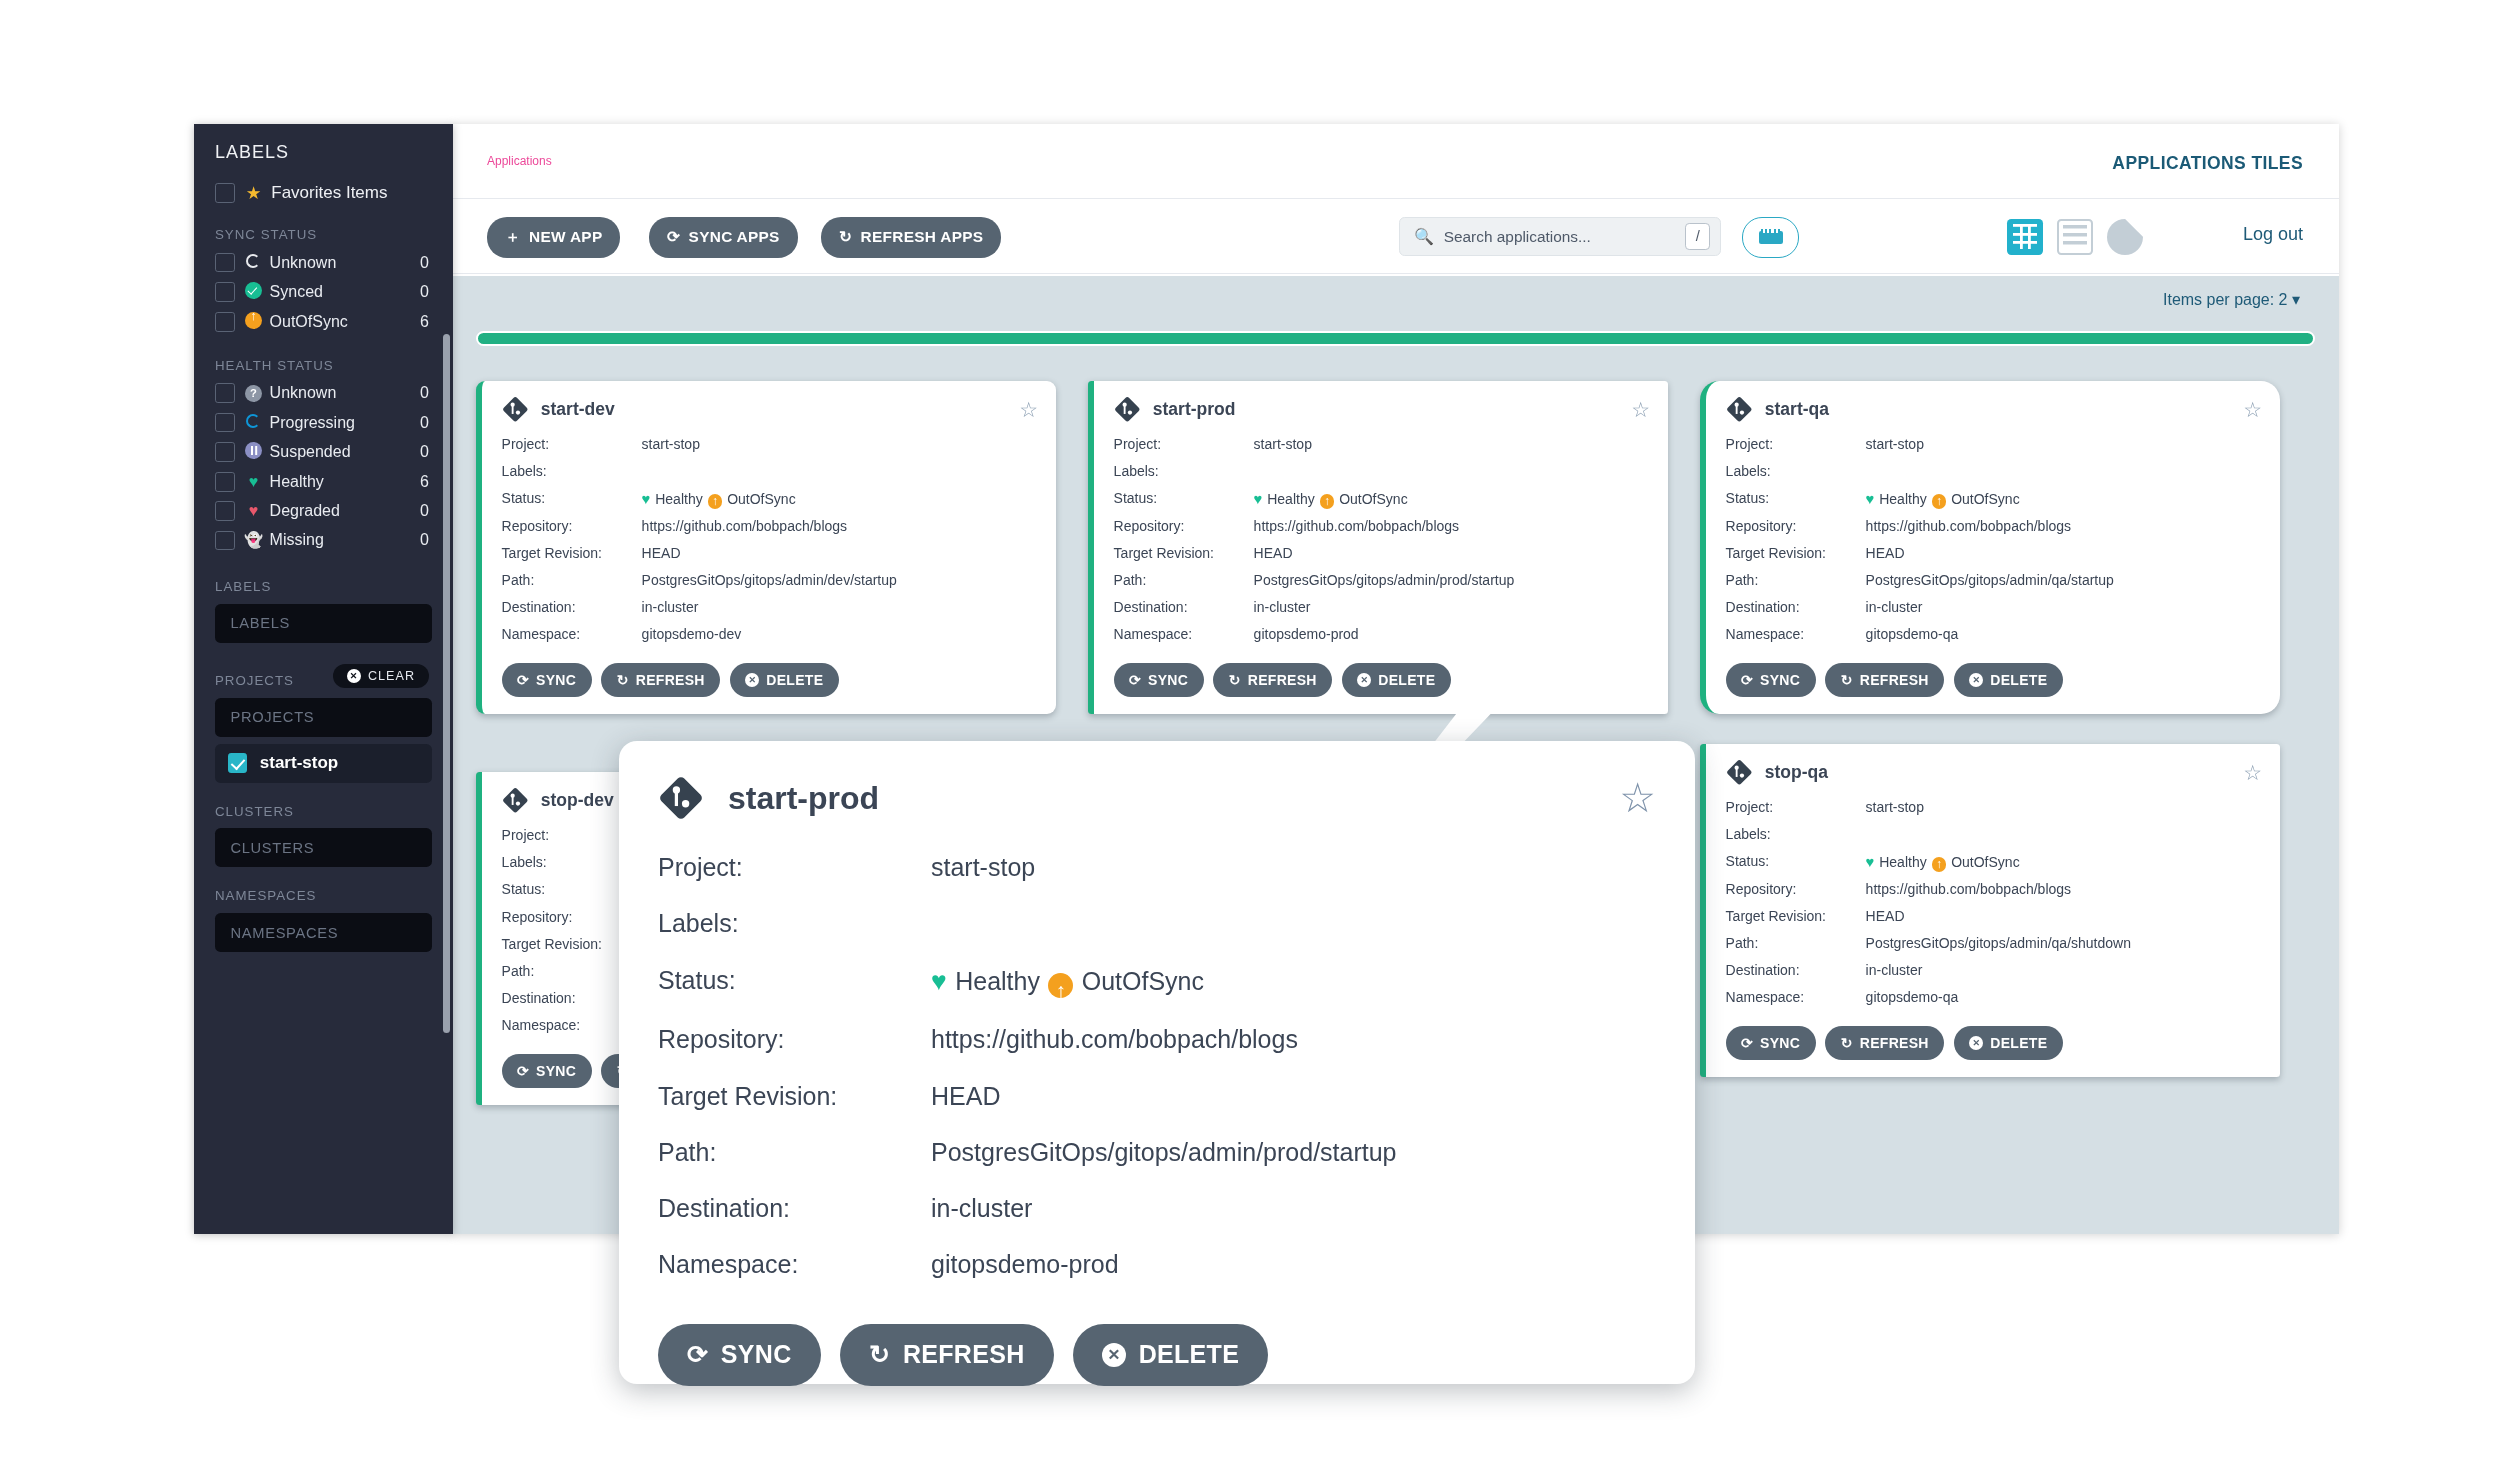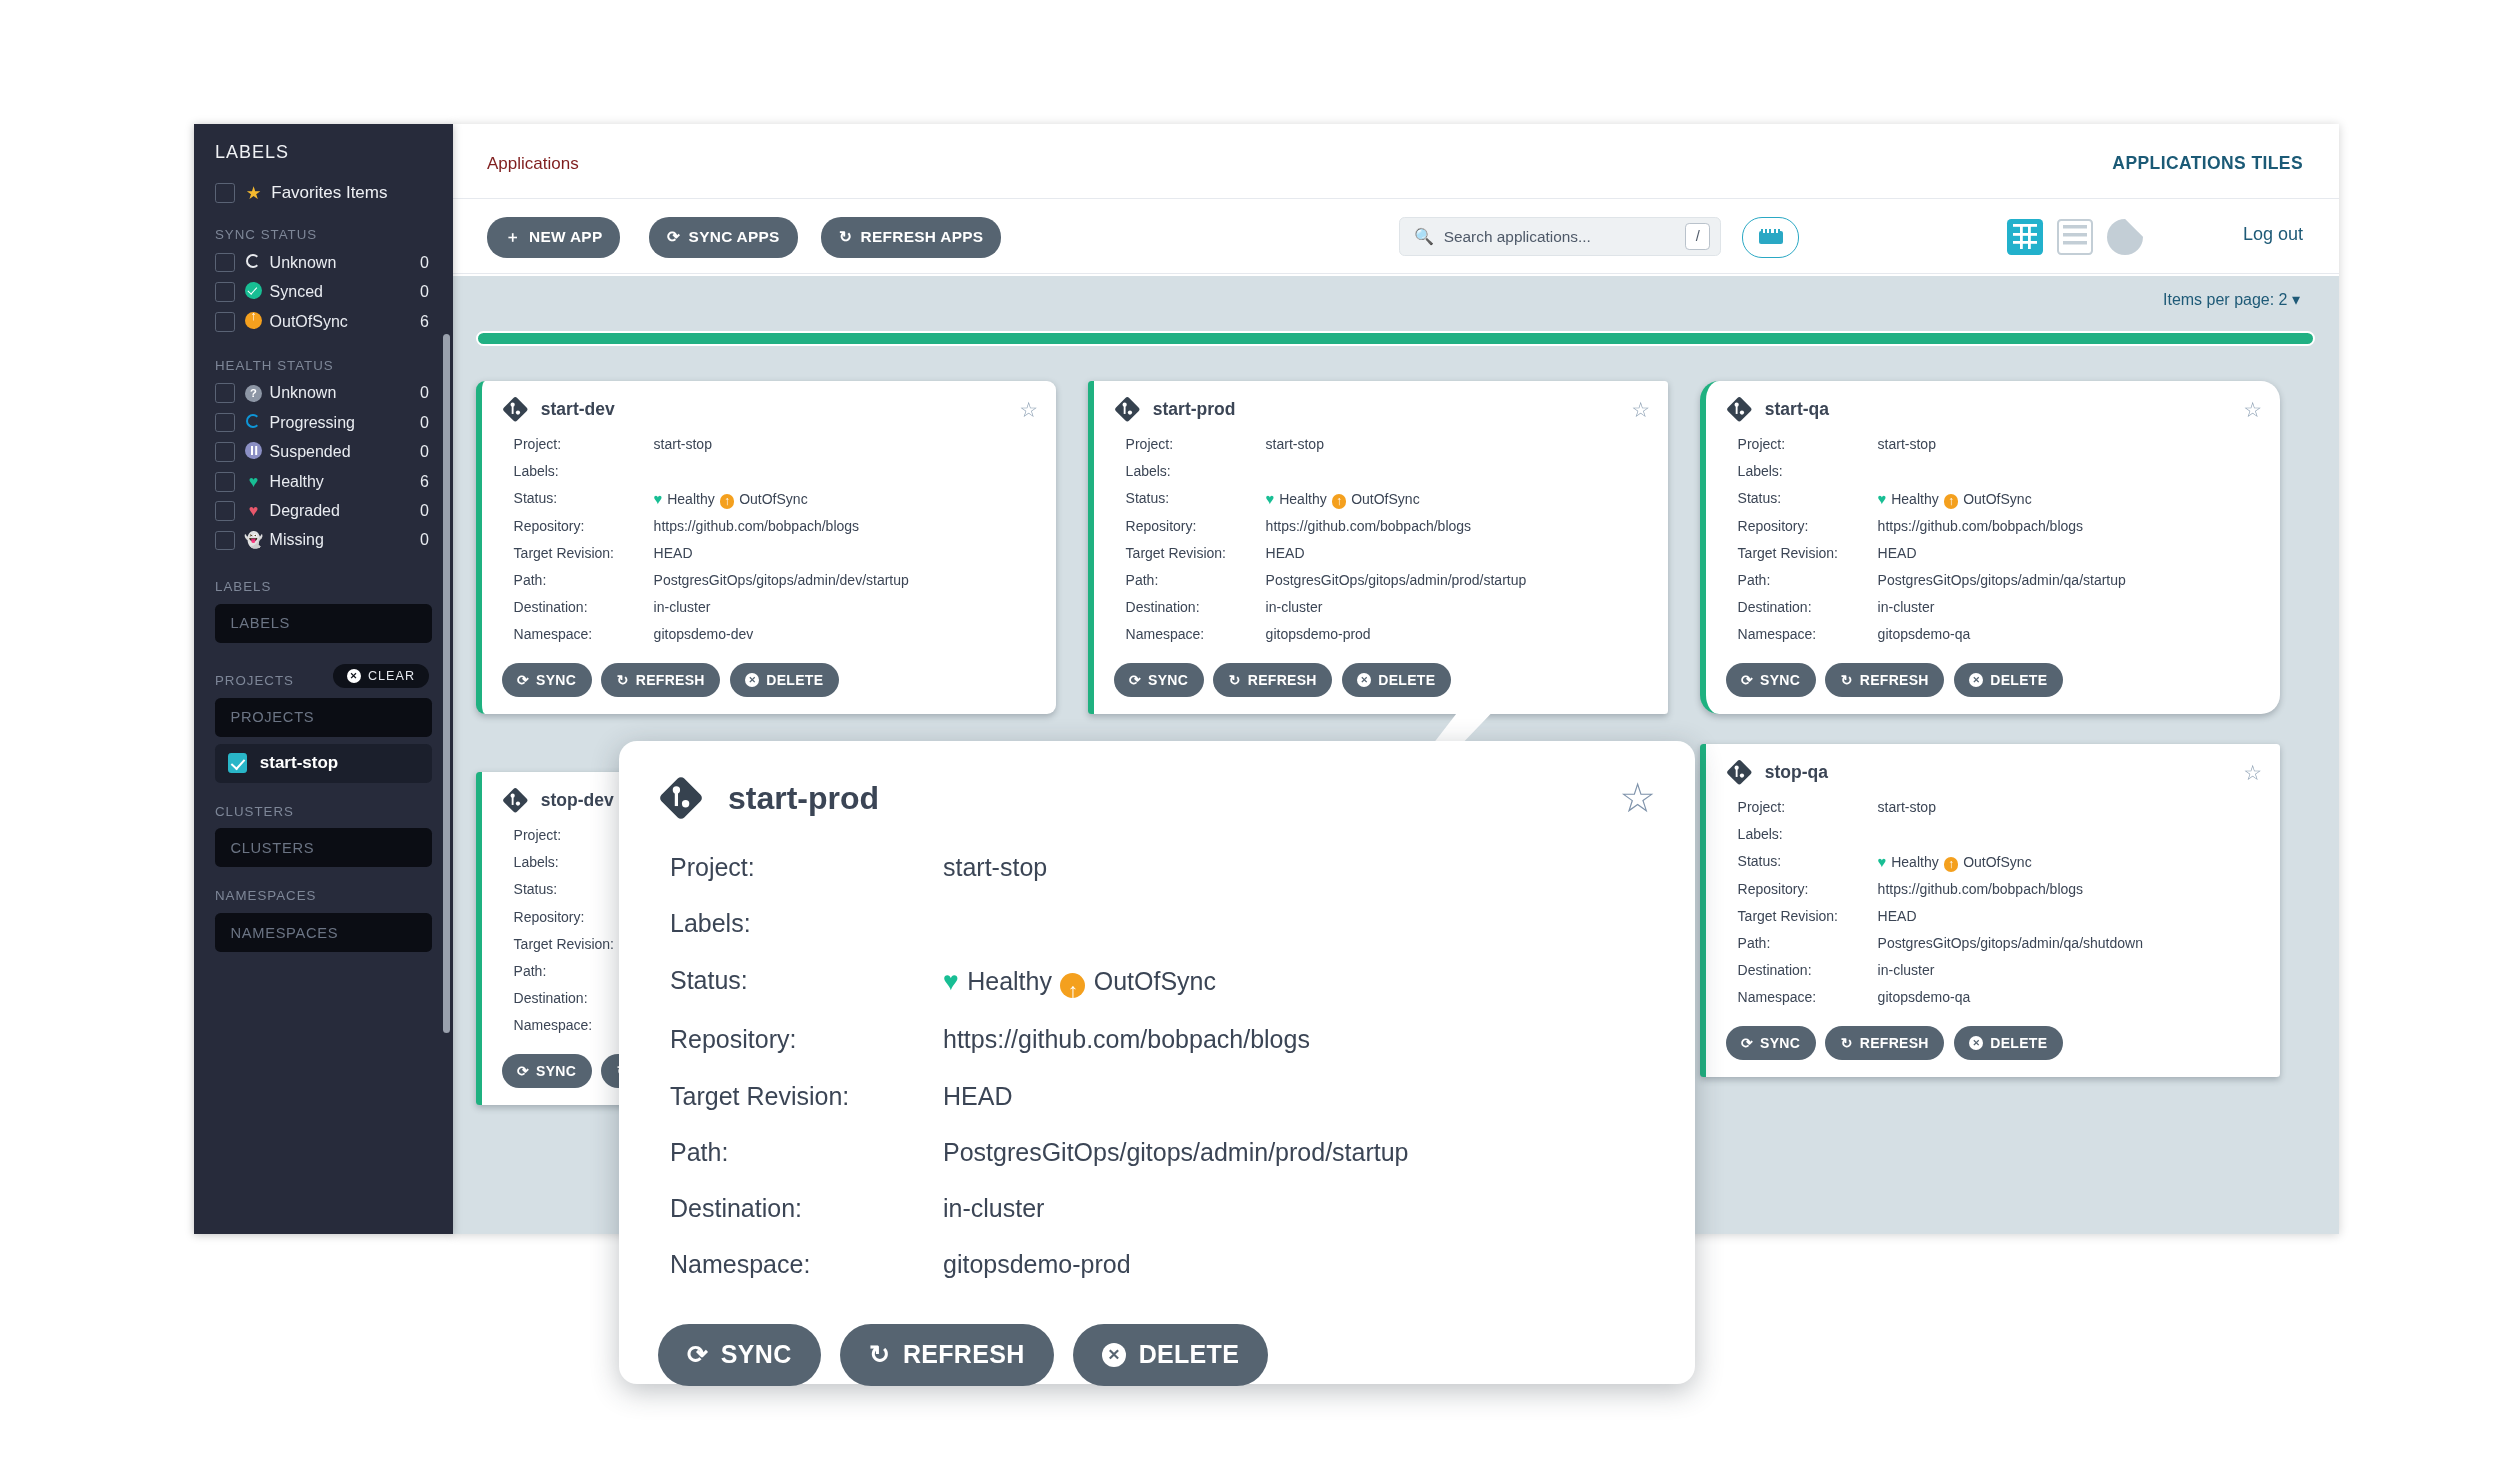--- a/index.html
+++ b/index.html
@@ -84,21 +84,21 @@
   .sb-scroll { position:absolute; right:2.8px; top:210px; width:7px; height:699px;
                background:#9aa1ad; border-radius:4.2px; }
 
   
   #main {
     position:absolute; left:452px; top:124px; width:1887px; height:1110px;
     background:#ffffff; z-index:3;
     box-shadow: 0 1.4px 9.8px rgba(0,0,0,.18);
   }
   .topbar { height:75px; position:relative; border-bottom:0.7px solid #e6e9ee; }
-  .breadcrumb { position:absolute; left:35px; top:30px; color:#7f1d1d; font-size:17px; }
+  .breadcrumb { position:absolute; left:35px; top:30px; color:#ec4899; font-size:12px; }
   .apptiles { position:absolute; right:36px; top:29px; color:#1b5a76; font-size:17.5px;
               font-weight:bold; letter-spacing:0.4px; }
 
   .toolbar { height:75px; position:relative; border-bottom:0.7px solid #e6e9ee; background:#fff; }
   .btn-dark {
     position:absolute; top:17.5px; height:41px; background:#566471; color:#fff;
     border-radius:20px; display:flex; align-items:center; justify-content:center;
     gap:8.4px; font-size:15.4px; font-weight:bold; letter-spacing:0.3px; padding:0 18px;
     cursor:pointer;
   }
@@ -149,21 +149,21 @@
   
   .card {
     position:absolute; background:#fff; border-left:6.3px solid #1fb180;
     border-radius:3.5px; box-shadow:0 2.1px 6.3px rgba(40,50,60,.28);
     padding:15.4px 18px 17px 19.6px;
   }
   .card-head { display:flex; align-items:center; gap:12.6px; margin-bottom:8.4px; }
   .argo-ico { width:26.6px; height:26.6px; flex:0 0 auto; }
   .card-title { font-size:17.5px; font-weight:bold; color:#3b4555; }
   .star-out { margin-left:auto; color:#8da0b4; font-size:21px; line-height:1; }
-  .rowline { display:flex; font-size:14px; color:#3b4555; line-height:1.92;margin-left:12px; }
+  .rowline { display:flex; font-size:14px; color:#3b4555; line-height:1.92; }
   .rowline .k { width:140px; flex:0 0 140px; }
   .rowline .v { flex:1 1 auto; white-space:nowrap; }
   .statuses { display:flex; align-items:center; gap:4.9px; }
   .h-ico{color:#18be94;font-size:14.7px;}
   .s-ico{display:inline-block;width:14.7px;height:14.7px;border-radius:50%;background:#f4a01e;
          position:relative;top:2.1px;}
   .s-ico::after{content:"↑";position:absolute;left:0;right:0;top:-4.2px;color:#fff;font-size:12px;
          font-weight:bold;text-align:center;}
   .card-btns { display:flex; gap:9.8px; margin-top:15.4px; }
   .cbtn { background:#566471; color:#fff; border-radius:18px; height:34px;

